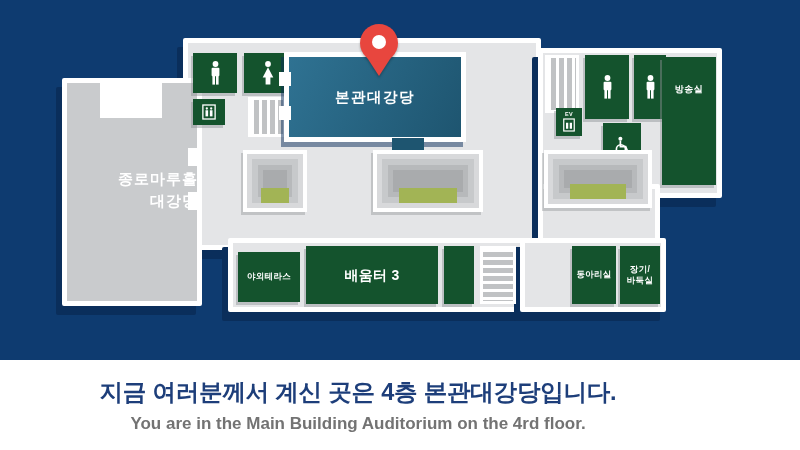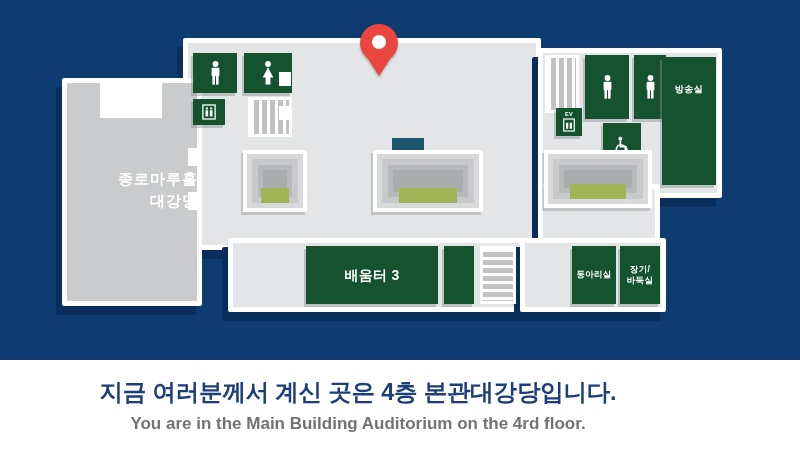--- a/index.html
+++ b/index.html
@@ -106,20 +106,23 @@
             <rect x="1" y="1" width="14" height="16" fill="none" stroke="#fff" stroke-width="1.5"></rect>
             <circle cx="5.5" cy="5" r="1.3" fill="#fff"></circle>
             <circle cx="10.5" cy="5" r="1.3" fill="#fff"></circle>
             <rect x="4" y="7" width="3" height="7" fill="#fff"></rect>
             <rect x="9" y="7" width="3" height="7" fill="#fff"></rect>
           </svg>
       </span>
     </div>
     <div class="stairs" style="left:248px;top:97px;width:44px;height:40px;"></div>
 
+    <div class="auditorium">
+      <span>본관대강당</span>
+    </div>
     <div class="aud-tab"></div>
     <div class="whitepatch" style="left:279px;top:72px;width:12px;height:14px;"></div>
     <div class="whitepatch" style="left:279px;top:106px;width:12px;height:14px;"></div>
     <div class="pin">
       <div class="pin-head"></div>
       <div class="pin-tail"></div>
     </div>
 
     <div class="stairs" style="left:545px;top:55px;width:34px;height:58px;"></div>
     <div class="room" style="left:585px;top:55px;width:44px;height:64px;">
@@ -177,20 +180,23 @@
       <div class="r3"></div>
         <div class="green"></div>
     </div>
     <div class="recess" style="left:544px;top:150px;width:108px;height:58px;">
       <div class="r1"></div>
         <div class="r2"></div>
       <div class="r3"></div>
         <div class="green"></div>
     </div>
 
+    <div class="room" style="left:238px;top:252px;width:62px;height:50px;">
+      <span>야외테라스</span>
+    </div>
     <div class="room" style="left:306px;top:246px;width:132px;height:58px;font-size:14px;">
       <span>배움터 3</span>
     </div>
     <div class="room" style="left:444px;top:246px;width:30px;height:58px;"></div>
     <div class="stairs h" style="left:480px;top:246px;width:36px;height:58px;"></div>
     <div class="room" style="left:620px;top:246px;width:40px;height:58px;">
       <span>장기/
 바둑실</span>
     </div>
     <div class="room" style="left:572px;top:246px;width:44px;height:58px;">

